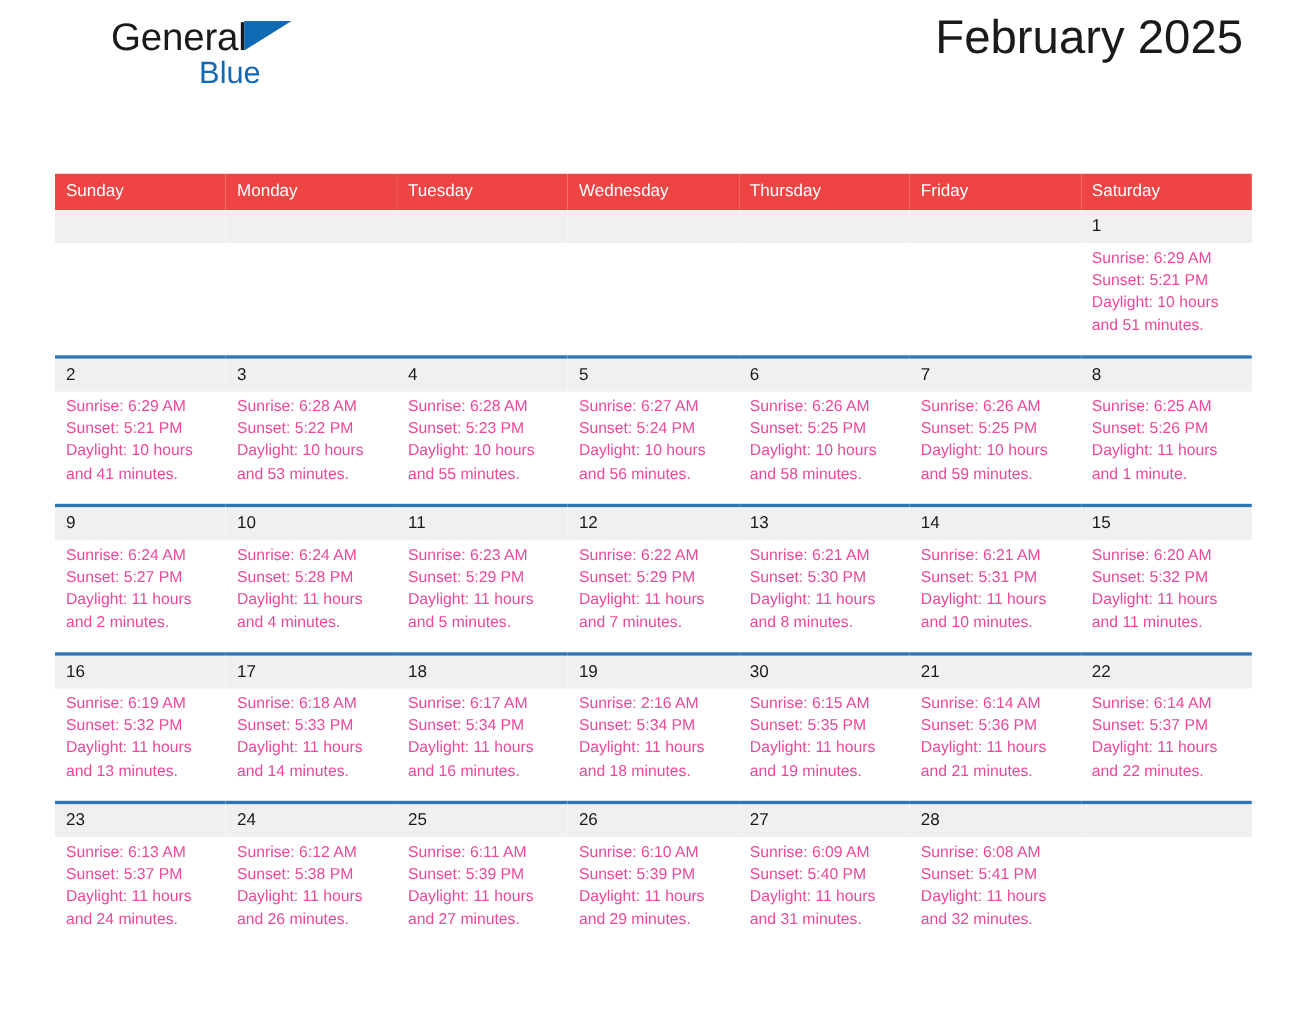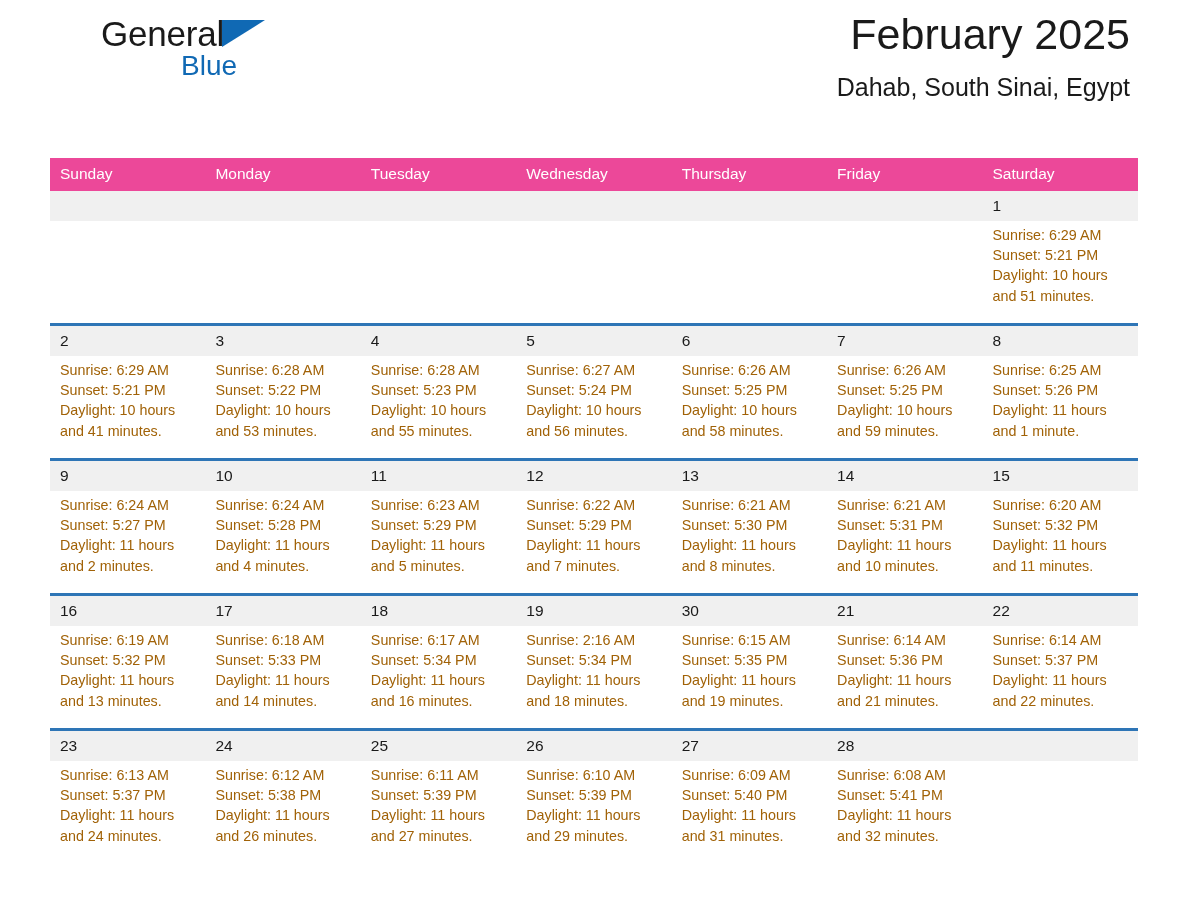--- a/index.html
+++ b/index.html
@@ -87,21 +87,21 @@
 
   
   .calendar {
     width: 1088px;
     border-collapse: collapse;
     table-layout: fixed;
   }
   .calendar col { width: 155.43px; }
 
   thead th {
-    background: #ec4899;
+    background: #ef4444;
     color: #ffffff;
     font-size: 15.5px;
     font-weight: 400;
     text-align: left;
     padding: 7px 0 8px 10px;
     height: 16px;
     vertical-align: middle;
   }
 
   tbody td {
@@ -122,41 +122,40 @@
     color: #1a1a1a;
     min-height: 19px;
   }
   .daynum.blank {
     color: transparent;
   }
   .details {
     padding: 4px 8px 0 10px;
     font-size: 14.3px;
     line-height: 20.2px;
-    color: #a16207;
+    color: #ec4899;
   }
   .details div { white-space: nowrap; }
   .details .daylight { white-space: normal; }
 </style>
 </head>
 <body>
 
 <div class="page">
 
   <div class="top">
     <div class="logo">
       <div>
         <span class="logo-line1">General</span><span class="logo-tri"></span>
       </div>
       <div class="logo-line2">Blue</div>
     </div>
 
     <div class="title-block">
       <div class="cal-title">February 2025</div>
-      <div class="cal-subtitle">Dahab, South Sinai, Egypt</div>
     </div>
   </div>
 
   <table class="calendar">
     <colgroup>
       <col>
         <col>
         <col>
         <col>
         <col>

